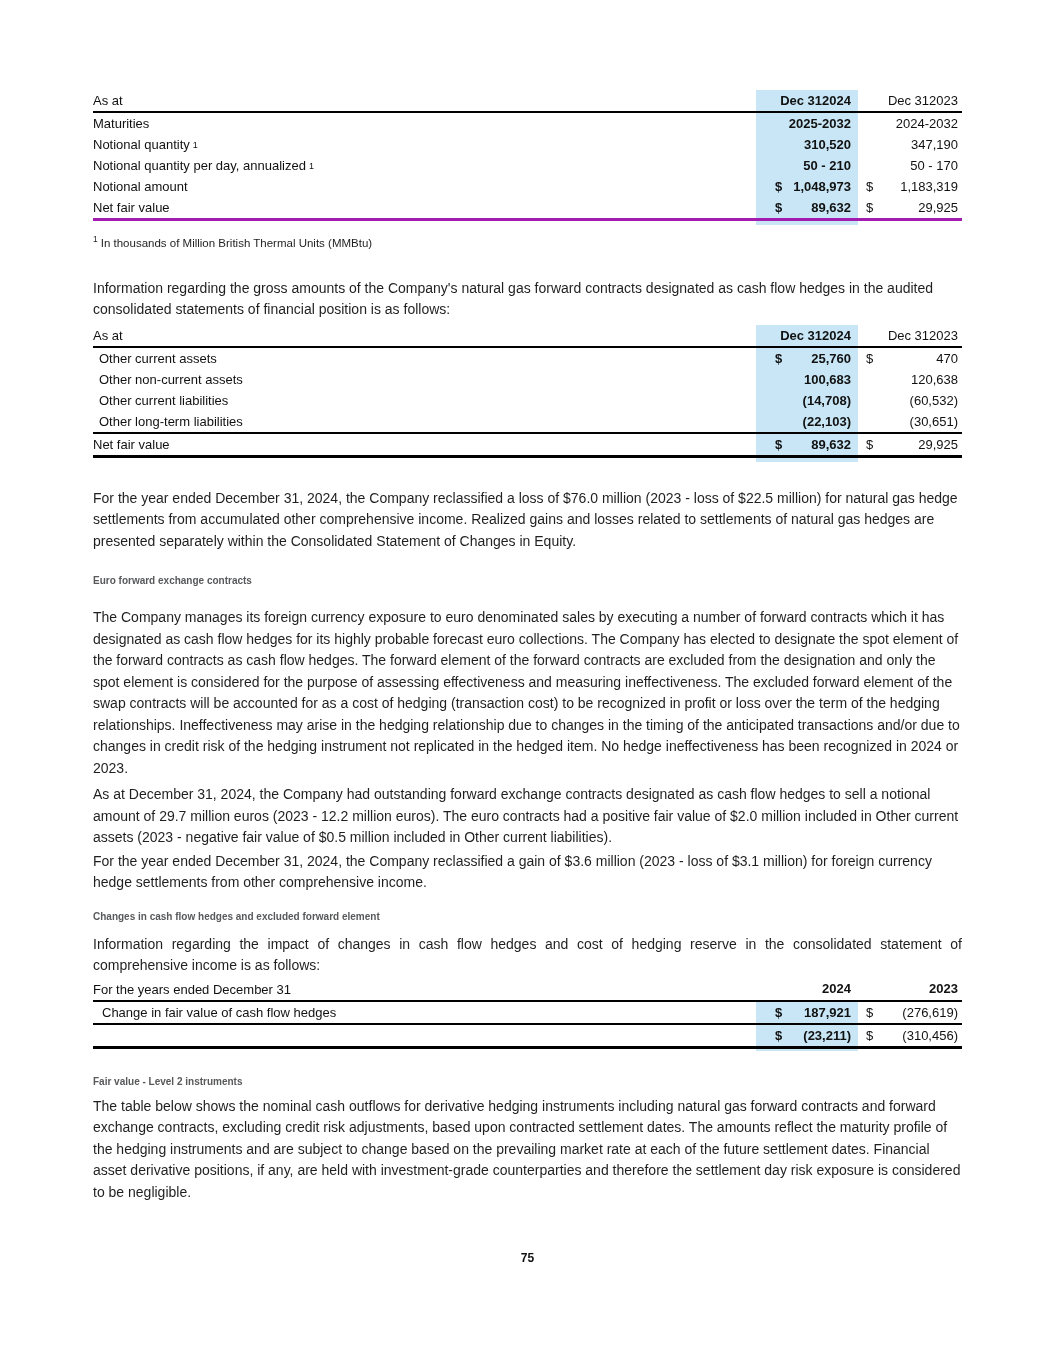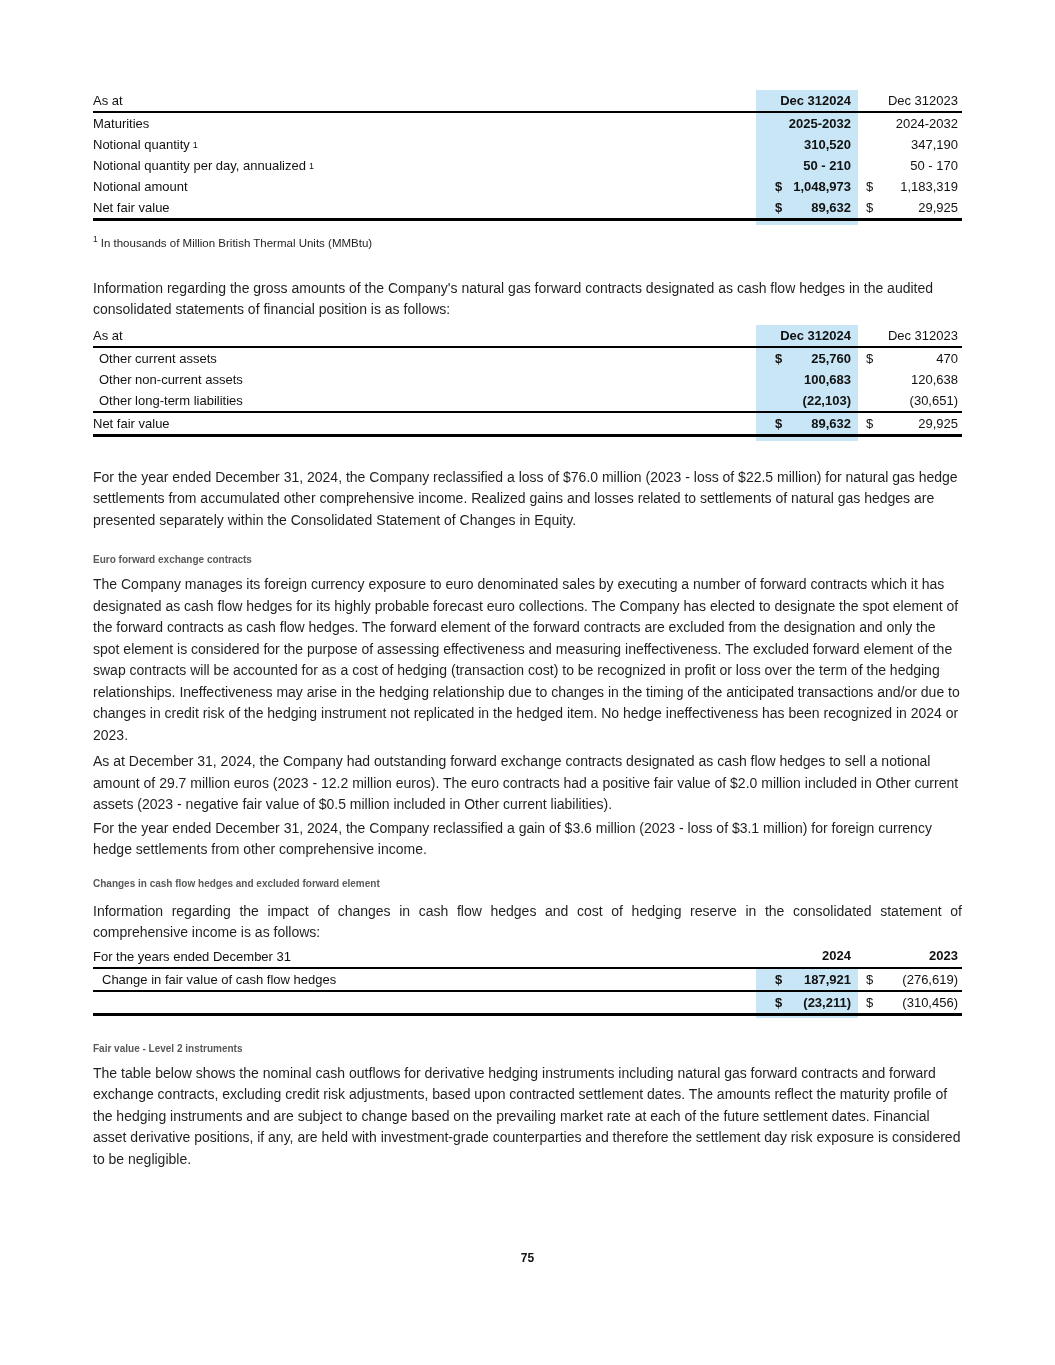--- a/index.html
+++ b/index.html
@@ -34,21 +34,21 @@
   .cell-24 .val { margin-left:auto; }
   .t-head { display:flex; align-items:stretch; border-bottom:2px solid #000; }
   .t-head .cell-label { align-items:flex-end; padding-bottom:3px; }
   .hdr-col {
     display:flex; flex-direction:row; justify-content:flex-end;
     text-align:right; box-sizing:border-box;
     padding:4px 7px 3px 6px; line-height:14px;
   }
   .hdr-col.c23 { padding-right:4px; }
   .hdr-bold { font-weight:bold; }
-  .t-body { border-bottom:3px solid #000000; }
+  .t-body { border-bottom:3px solid #a21caf; }
   .t-body.mid { border-bottom:2px solid #000; }
   .t-total { border-bottom:3px solid #000; }
   .t-ext { height:4px; }
   .t-ext > div { height:100%; }
   .indent6 .cell-label { padding-left:6px; }
   .indent8 .cell-label { padding-left:9px; }
   sup.fn-ref { font-size:9px; margin-left:3px; line-height:0; }
   
   .t-head.single { height:19px; }
   .t-head.single .hdr-col { padding-top:0; justify-content:flex-end; }
@@ -59,21 +59,21 @@
   .justify { text-align:justify; }
   .subheading {
     font-size:10px; font-weight:bold; color:#58595b;
     margin:0; line-height:18px;
   }
   
   .mt-intro1 { margin-top:29px; }
   .mt-table2 { margin-top:4px; }
   .mt-para2  { margin-top:26px; }
   .mt-h1     { margin-top:20px; }
-  .mt-bigp   { margin-top:5px; }
+  .mt-bigp   { margin-top:17px; }
   .mt-para3  { margin-top:5px; }
   .mt-para4  { margin-top:2px; }
   .mt-h2     { margin-top:14px; }
   .mt-intro2 { margin-top:8px; }
   .mt-table3 { margin-top:4px; }
   .mt-h3     { margin-top:22px; }
   .mt-para5  { margin-top:5px; }
   .page-number {
     position:absolute; top:1251px; left:0; width:100%;
     text-align:center; font-size:12px; font-weight:bold; color:#111;
@@ -226,20 +226,33 @@
               <span class="cur"></span>
               <span class="val">100,683</span>
             </div>
           <div class="cell-23">
               <span class="cur"></span>
               <span class="val">120,638</span>
             </div>
         </div>
         <div class="t-row">
           <div class="cell-label">
+              <span>Other current liabilities</span>
+            </div>
+          <div class="cell-24 hl">
+              <span class="cur"></span>
+              <span class="val">(14,708)</span>
+            </div>
+          <div class="cell-23">
+              <span class="cur"></span>
+              <span class="val">(60,532)</span>
+            </div>
+        </div>
+        <div class="t-row">
+          <div class="cell-label">
               <span>Other long-term liabilities</span>
             </div>
           <div class="cell-24 hl">
               <span class="cur"></span>
               <span class="val">(22,103)</span>
             </div>
           <div class="cell-23">
               <span class="cur"></span>
               <span class="val">(30,651)</span>
             </div>

